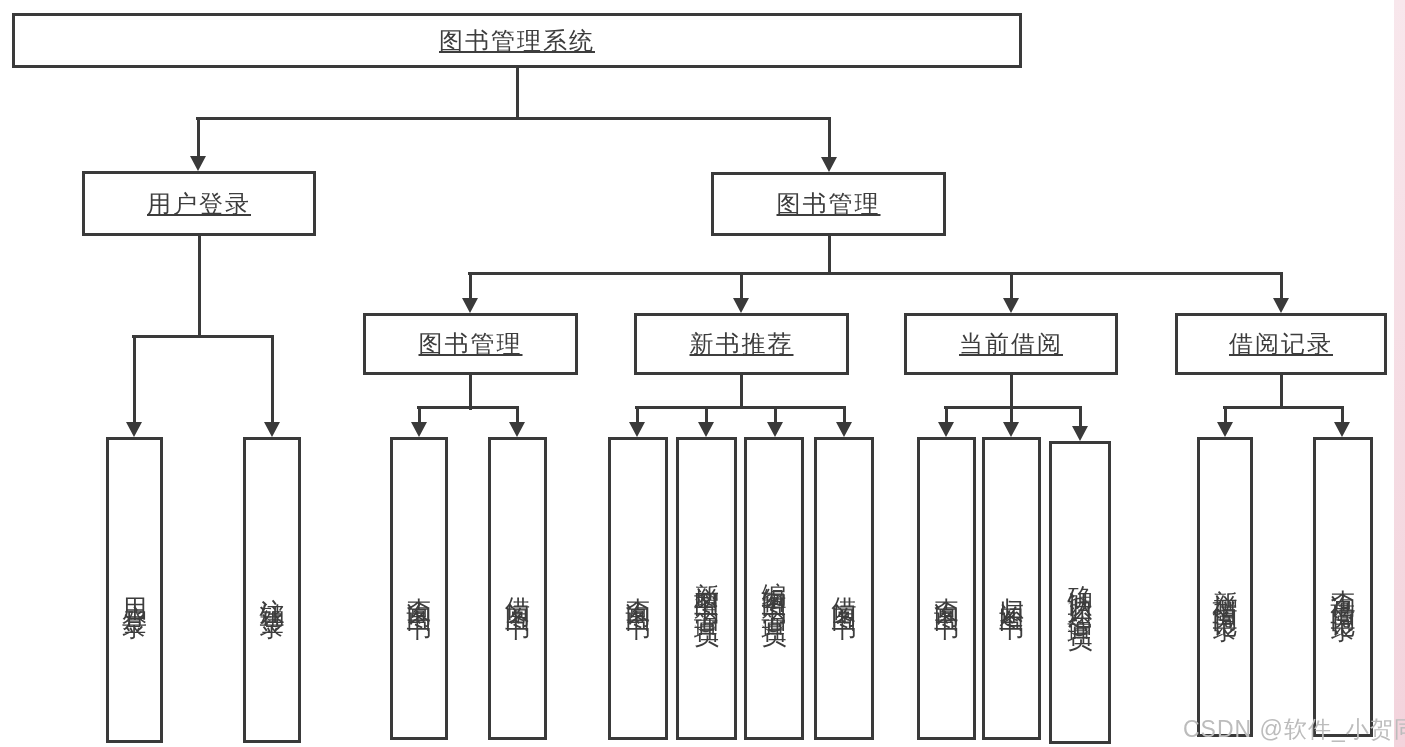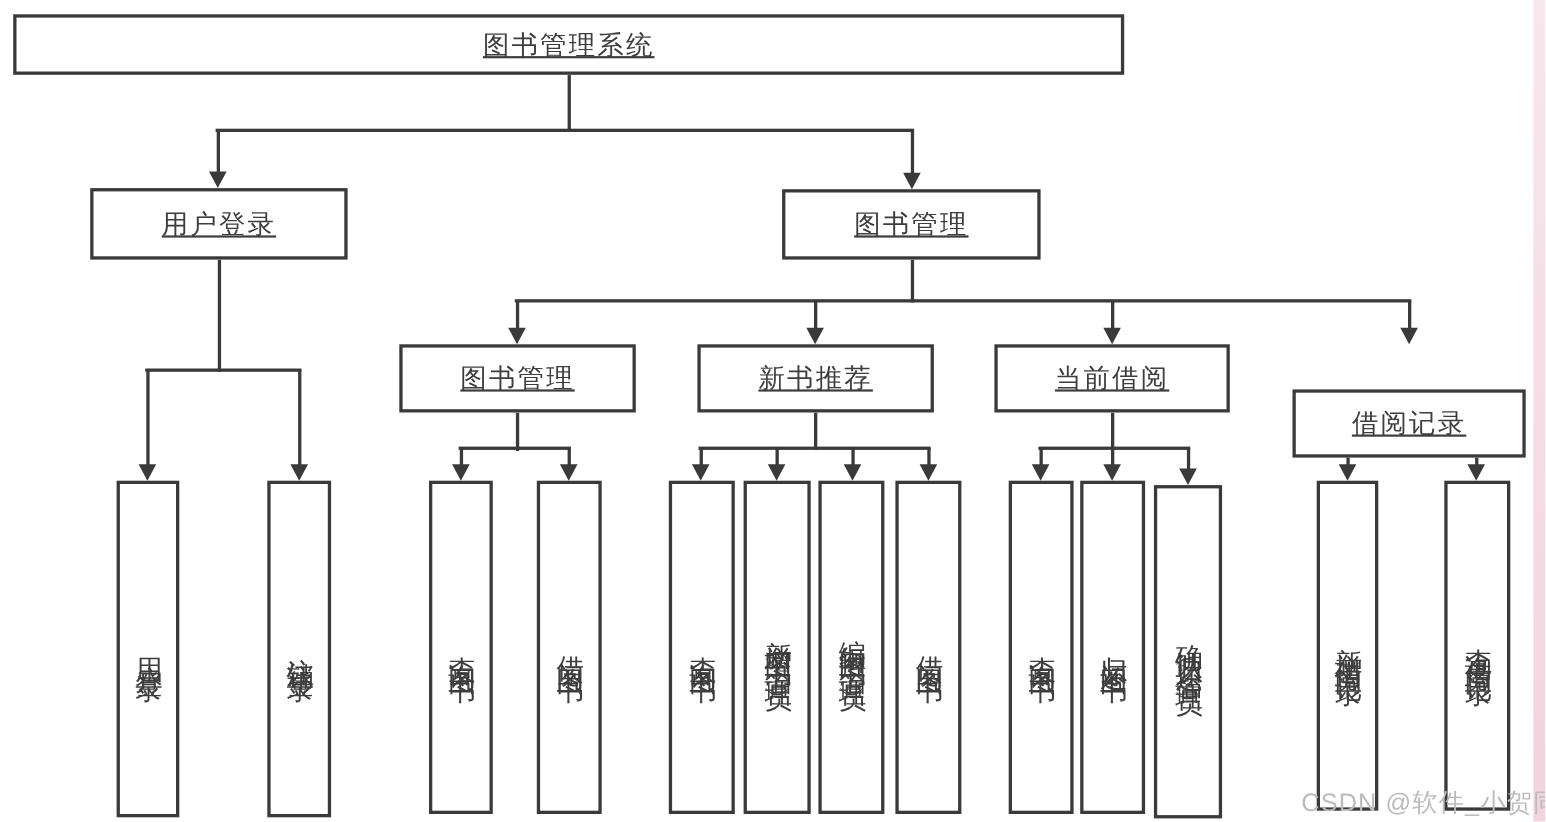--- a/index.html
+++ b/index.html
@@ -87,21 +87,21 @@
       </div>
       <div class="node h" style="left: 363px; top: 313px; width: 215px; height: 62px;">
         <span>图书管理</span>
       </div>
       <div class="node h" style="left: 634px; top: 313px; width: 215px; height: 62px;">
         <span>新书推荐</span>
       </div>
       <div class="node h" style="left: 904px; top: 313px; width: 214px; height: 62px;">
         <span>当前借阅</span>
       </div>
-      <div class="node h" style="left: 1175px; top: 313px; width: 212px; height: 62px; margin-top: 41px;">
+      <div class="node h" style="left: 1175px; top: 313px; width: 212px; height: 62px;">
         <span>借阅记录</span>
       </div>
       <div class="node v" style="left: 106px; top: 437px; width: 57px; height: 306px;">
         <span>用户登录</span>
       </div>
       <div class="node v" style="left: 243px; top: 437px; width: 58px; height: 306px;">
         <span>注销登录</span>
       </div>
       <div class="node v" style="left: 390px; top: 437px; width: 58px; height: 303px;">
         <span>查询图书</span>

